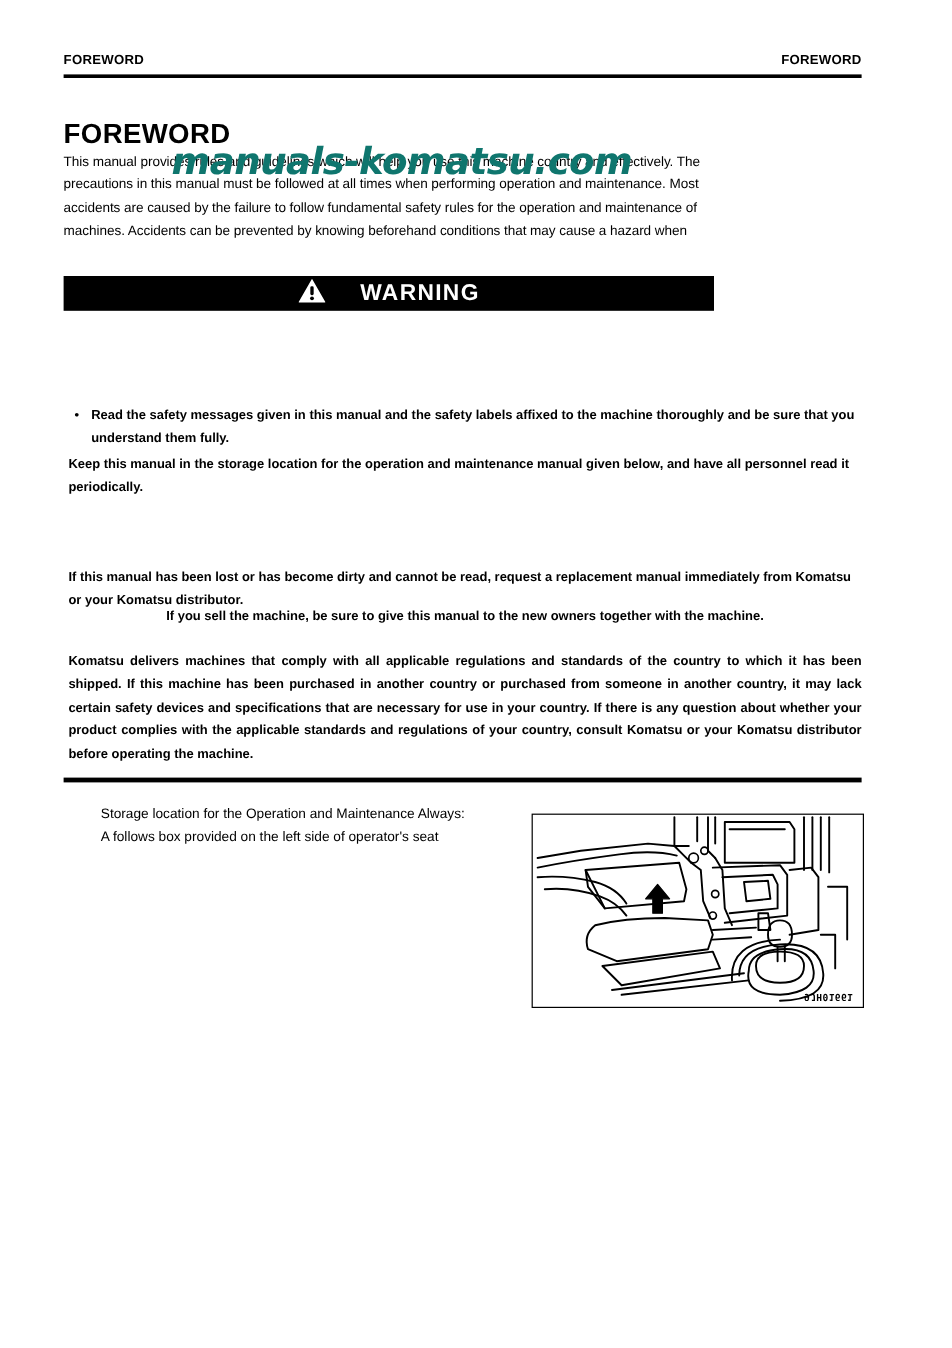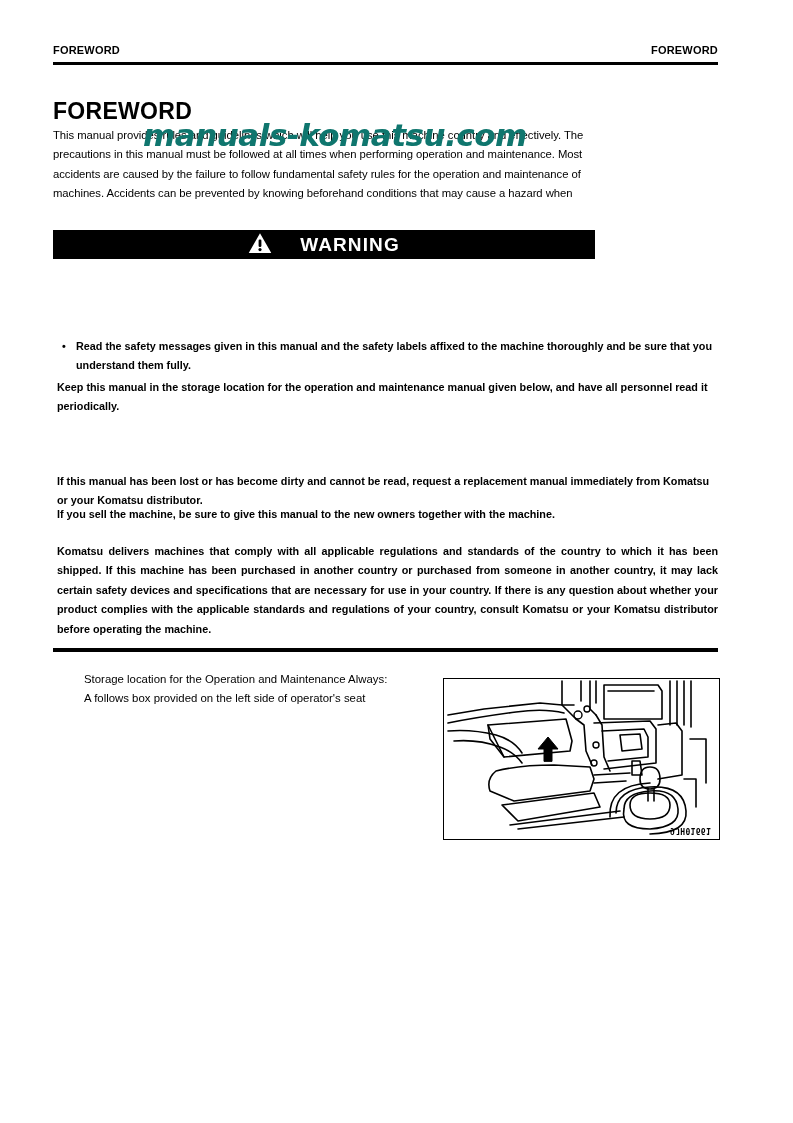--- a/index.html
+++ b/index.html
@@ -140,21 +140,21 @@
   .blk {
     position: absolute;
     left: 57px;
     width: 661px;
     font-size: 10.8px;
     line-height: 19.4px;
     font-weight: bold;
   }
   .blk-keep  { top: 378px; }
   .blk-lost  { top: 472px; }
-  .blk-sell  { top: 505px; }
+  .blk-sell  { top: 505px; text-align: center; }
   .blk-comply{ top: 542px; text-align: justify; }
 
   
   .thick-rule {
     position: absolute;
     left: 53px;
     top: 648px;
     width: 665px;
     height: 4px;
     background: #000;

